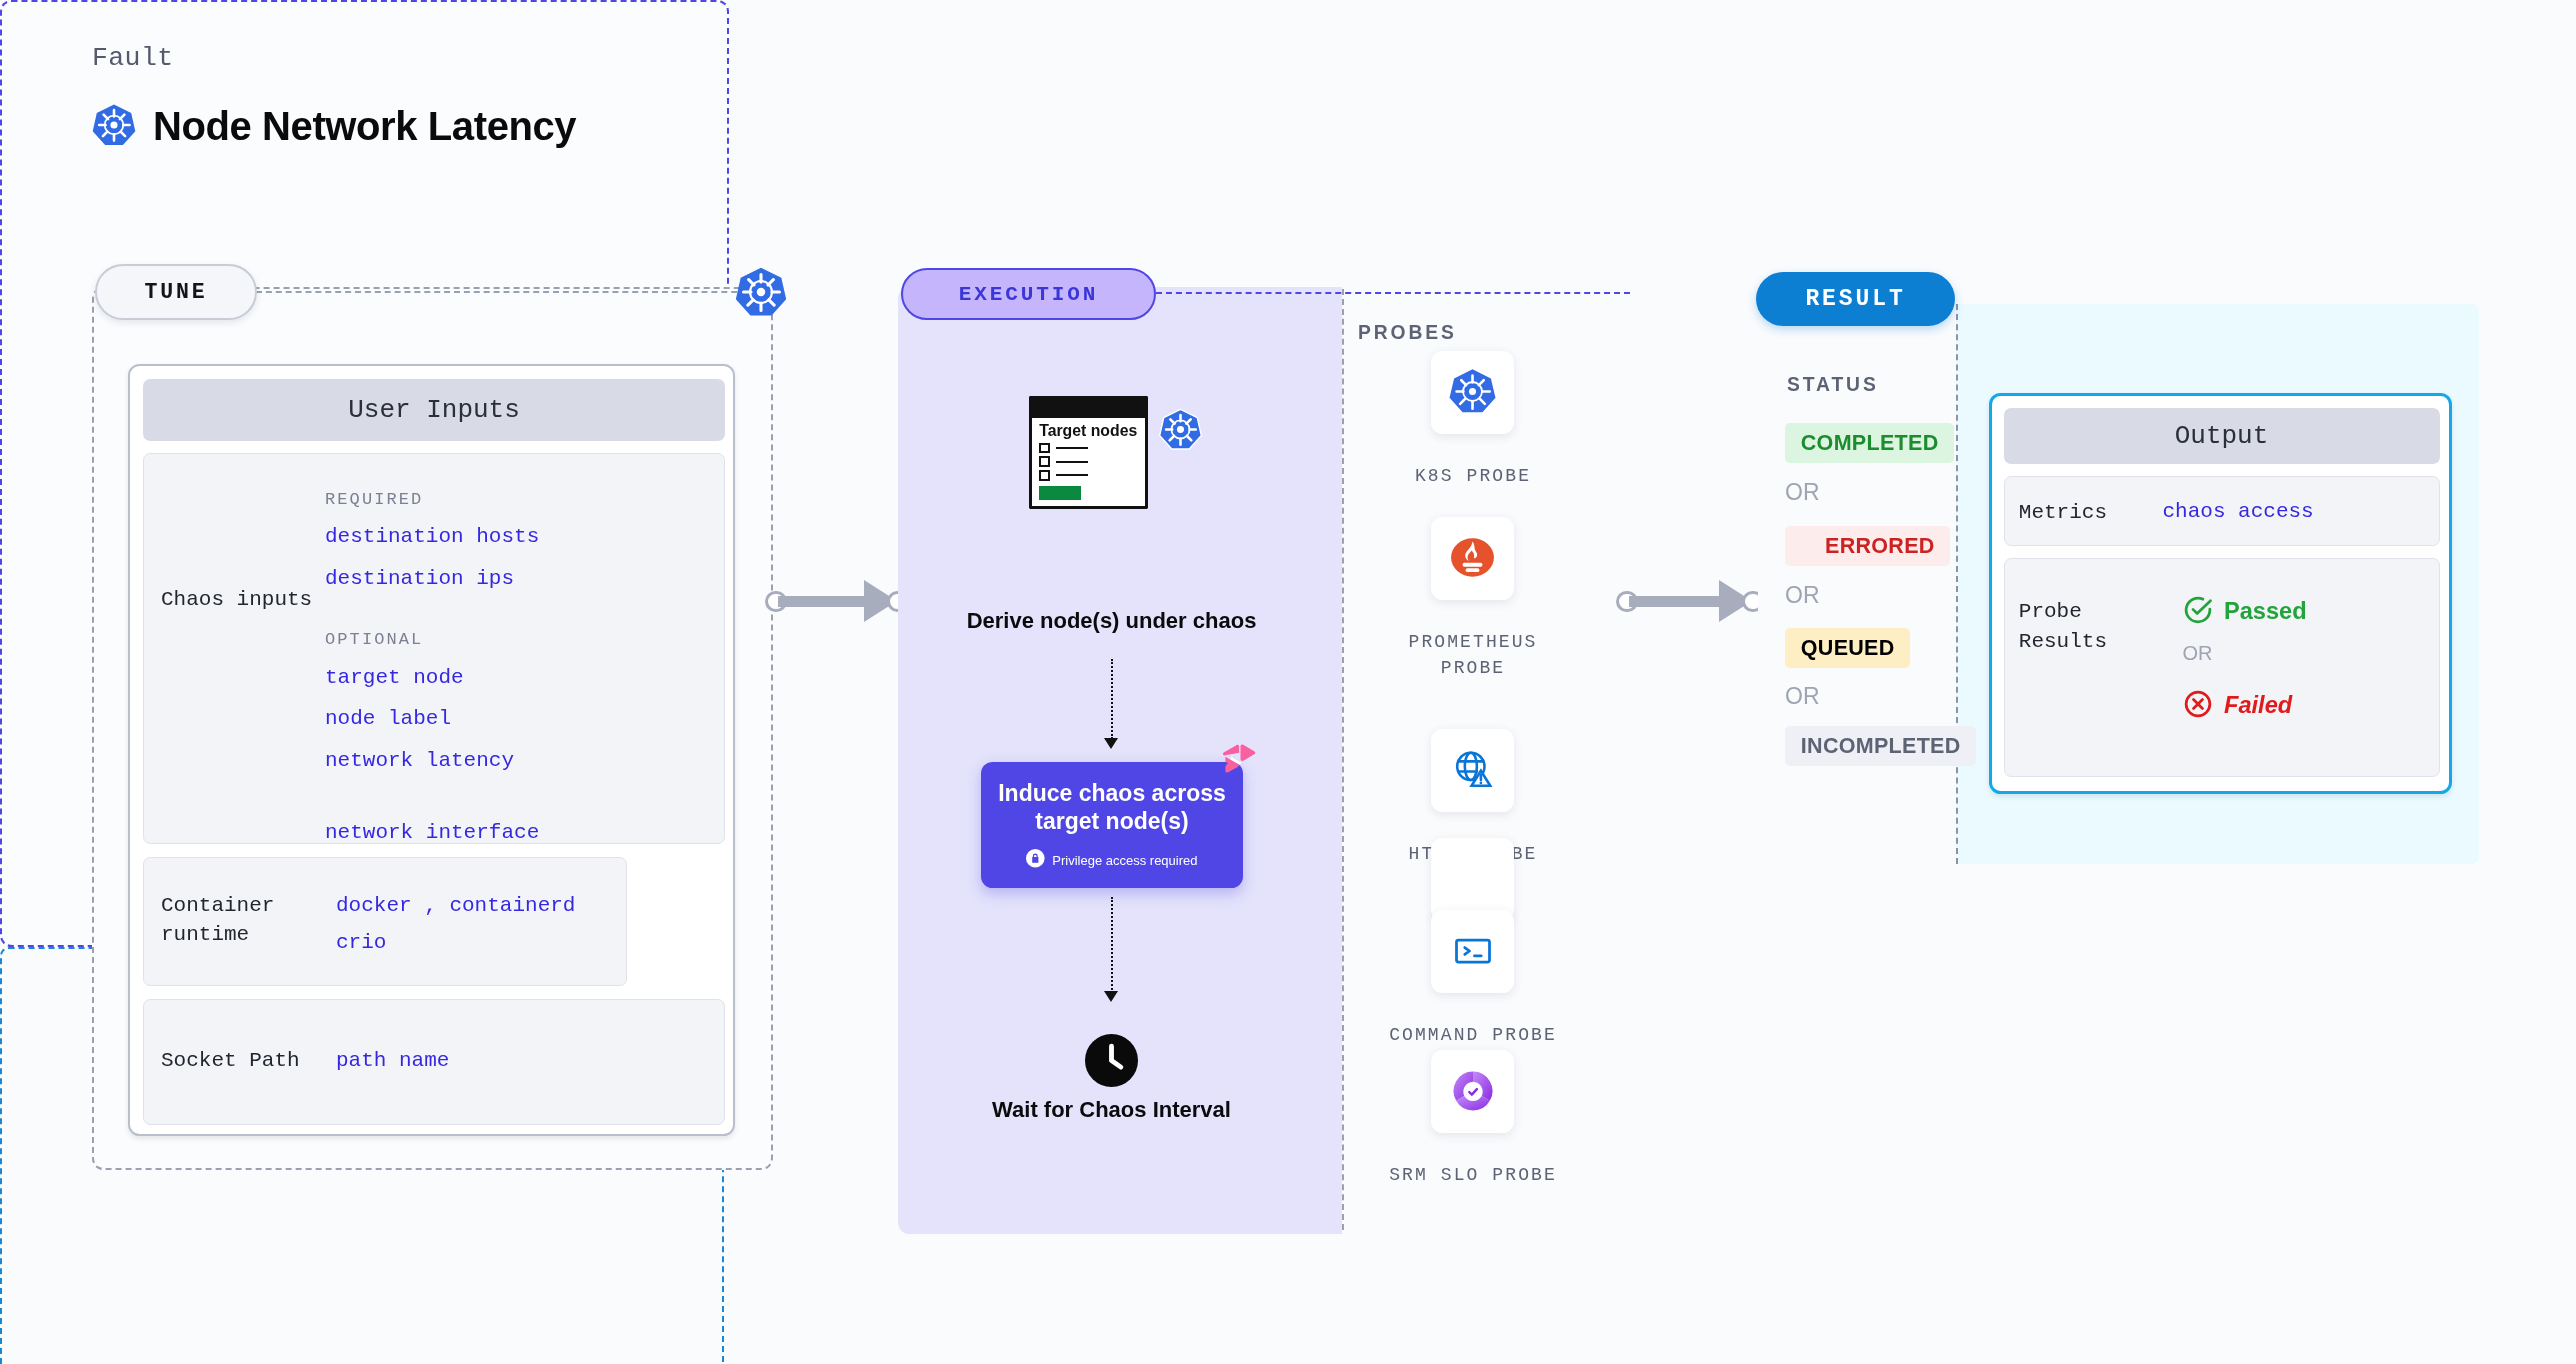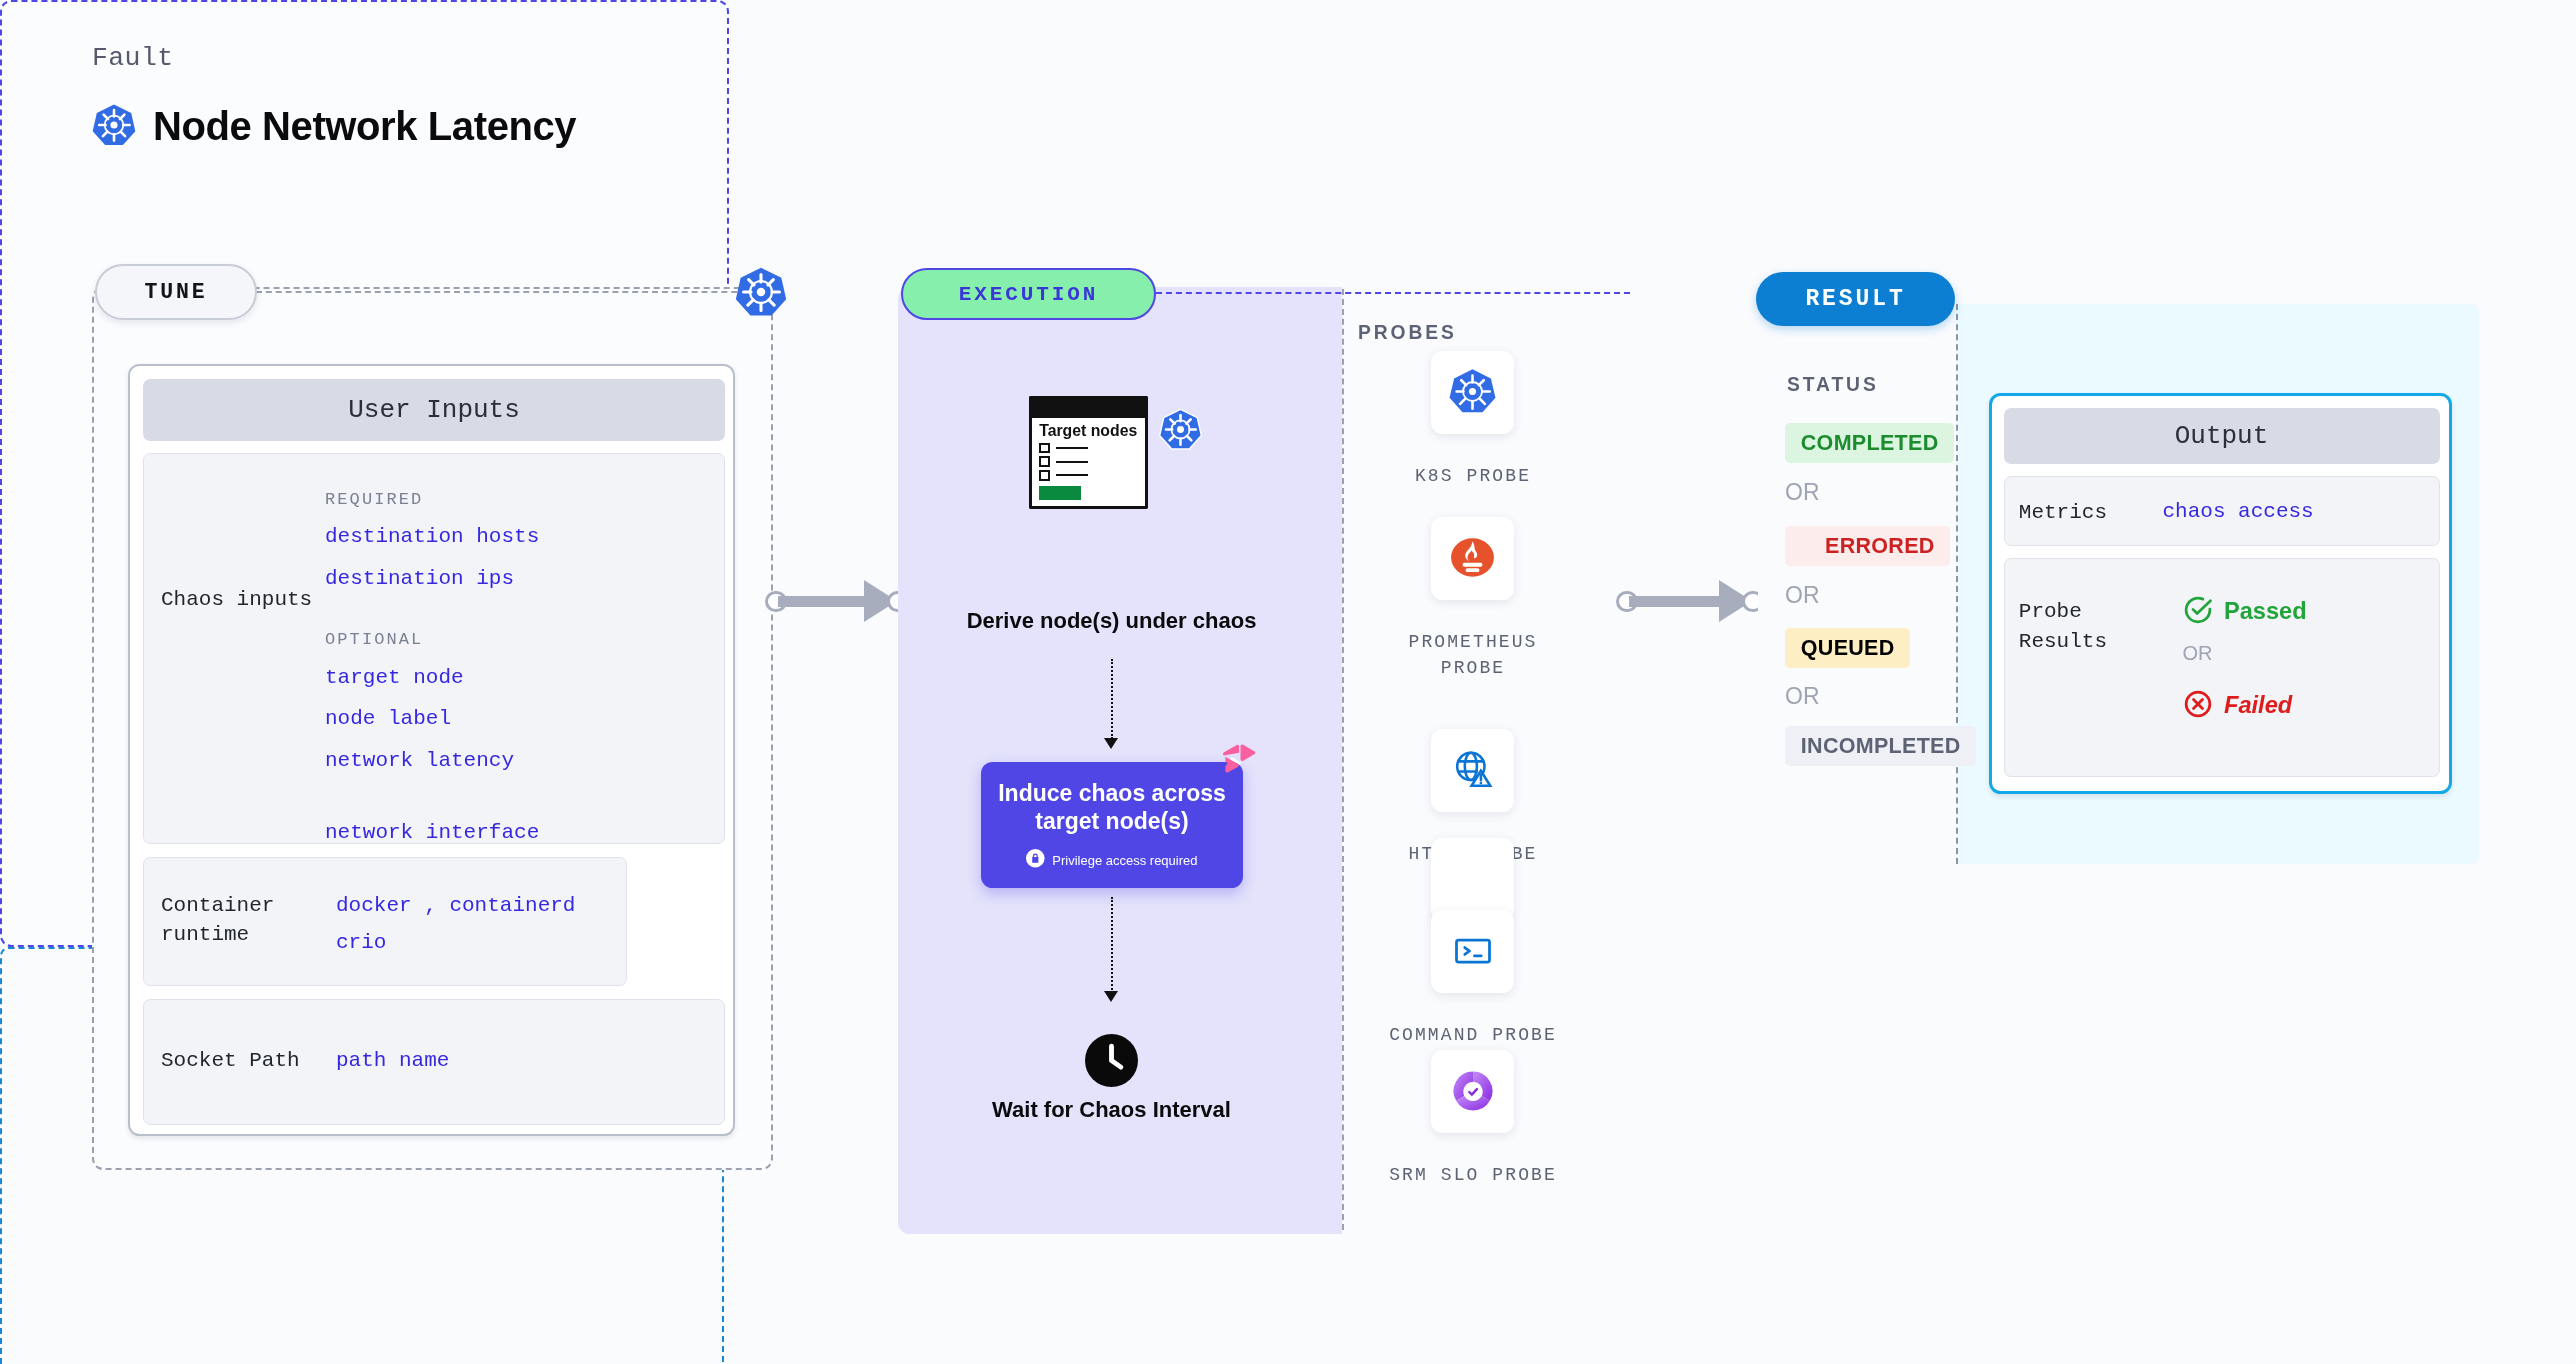--- a/index.html
+++ b/index.html
@@ -75,21 +75,21 @@
   #exec-left {
     position: absolute; left: 898px; top: 287px; width: 444px; height: 947px;
     background: #e4e3fb; border-radius: 11.5px 0 0 11.5px;
   }
   #exec-divider {
     position: absolute; left: 1342px; top: 289px; width: 0; height: 941px;
     border-left: 2.1px dashed #9aa0af;
   }
   #exec-pill {
     left: 901px; top: 268px; width: 255px; height: 52px;
-    background: #86efac; border: 2.9px solid #4f46e5; color: #3b36d6;
+    background: #c4b5fd; border: 2.9px solid #4f46e5; color: #3b36d6;
     font-size: 21px;
   }
   #exec-dash {
     position: absolute; left: 1156px; top: 292px; width: 474px; height: 0;
     border-top: 2.9px dashed #4f46e5;
   }
 
   
   #result-panel {
     left: 1758px; top: 301px; width: 724px; height: 566px;

